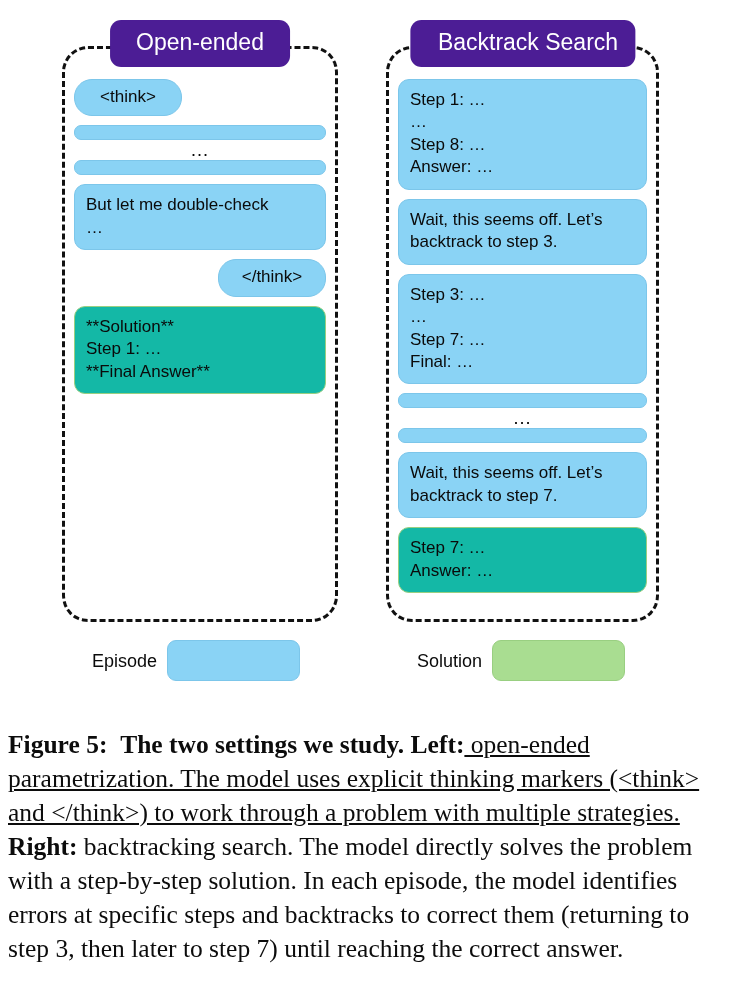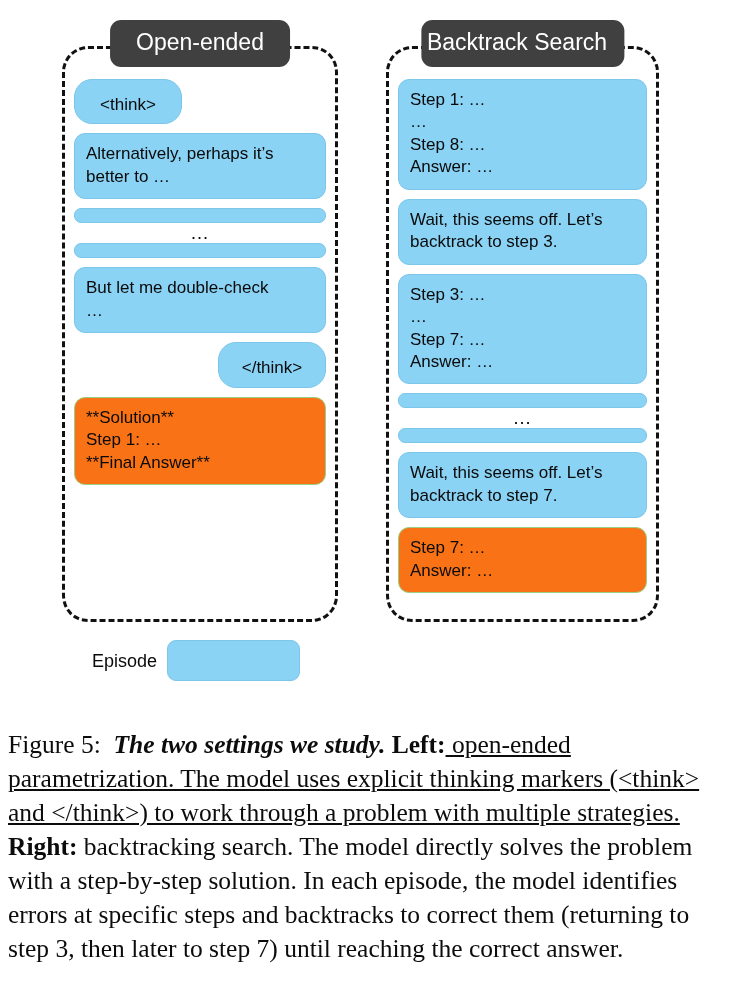--- a/index.html
+++ b/index.html
@@ -33,55 +33,55 @@
     padding: 30px 9px 12px 9px;
   }
   #col-left  { left: 62px;  width: 276px; height: 576px; }
   #col-right { left: 386px; width: 273px; height: 576px; }
 
   .col-title {
     position: absolute;
     top: -29px;
     left: 50%;
     transform: translateX(-50%);
-    background: #404040;
+    background: #4c1d95;
     color: #ffffff;
     border-radius: 11px;
     font-size: 23px;
     line-height: 1;
     padding: 11px 26px 13px 26px;
     white-space: nowrap;
     z-index: 4;
   }
-  #col-right .col-title { padding-left: 6px; padding-right: 17px; text-align: center; }
+  #col-right .col-title { padding-left: 28px; padding-right: 17px; text-align: center; }
 
   .stack {
     position: relative;
     display: flex;
     flex-direction: column;
     gap: 9px;
   }
 
   .bubble {
     background: #8ad3f5;
     border: 1px solid #7cc6ea;
     border-radius: 11px;
     box-sizing: border-box;
     padding: 9px 11px 10px 11px;
     font-size: 17px;
     line-height: 1.32;
     color: #0a0a0a;
     white-space: pre-line;
   }
   .bubble.green {
-    background: #f97316;
+    background: #14b8a6;
     border-color: #99cf81;
   }
   .bubble.tag {
-    padding: 14px 14px 7px 14px;
+    padding: 6px 14px 7px 14px;
     align-self: flex-start;
     min-width: 108px;
     text-align: center;
     border-radius: 18px;
   }
   .bubble.tag.right { align-self: flex-end; margin-left: 21px; }
 
   
   .ellipsis-group {
     display: flex;
@@ -144,40 +144,38 @@
     position: absolute;
     left: 8px;
     top: 702px;
     width: 726px;
     font-family: "Liberation Serif", serif;
     font-size: 25.5px;
     line-height: 1.34;
     color: #0c0c0c;
     text-align: left;
   }
-  #caption .fig-label { font-weight: normal; }
-  #caption .fig-emph  { font-weight: bold; font-style: italic; }
+  #caption .fig-label { font-weight: bold; }
+  #caption .fig-emph  { font-weight: bold; }
   #caption .side      { font-weight: bold; }
   #caption .mono-ish  { font-family: "Liberation Serif", serif; text-decoration: underline; }
 </style>
 </head>
 <body>
 
 <div id="figure">
 
   <div class="column" id="col-left">
     <div class="col-title">Open-ended</div>
     <div class="stack">
 
       <div class="bubble tag">&lt;think&gt;</div>
 
 
 
-      <div class="bubble">Alternatively, perhaps it’s
-better to …</div>
 
       <div class="ellipsis-group">
         <div class="thin-bar"></div>
         <div class="ellipsis-dots">…</div>
         <div class="thin-bar"></div>
       </div>
 
       <div class="bubble">But let me double-check
 …</div>
 
@@ -197,37 +195,41 @@
 …
 Step 8: …
 Answer: …</div>
 
       <div class="bubble">Wait, this seems off. Let’s
 backtrack to step 3.</div>
 
       <div class="bubble">Step 3: …
 …
 Step 7: …
-Answer: …</div>
+Final: …</div>
 
       <div class="ellipsis-group">
         <div class="thin-bar"></div>
         <div class="ellipsis-dots">…</div>
         <div class="thin-bar"></div>
       </div>
 
       <div class="bubble">Wait, this seems off. Let’s
 backtrack to step 7.</div>
 
       <div class="bubble green">Step 7: …
 Answer: …</div>
     </div>
   </div>
 
   <div id="legend">
     <div class="legend-entry" id="legend-episode">
       <span class="legend-label">Episode</span>
       <span class="legend-swatch"></span>
     </div>
+    <div class="legend-entry" id="legend-solution">
+      <span class="legend-label">Solution</span>
+      <span class="legend-swatch green"></span>
+    </div>
   </div>
 </div>
 
 <p id="caption"><span class="fig-label">Figure 5:</span><span>&nbsp; </span><span class="fig-emph">The two settings we study.</span><span> </span><span class="side">Left:</span><span class="mono-ish"> open-ended parametrization. The model uses explicit thinking markers (&lt;think&gt; and &lt;/think&gt;) to work through a problem with multiple strategies. </span><span class="side">Right:</span><span> backtracking search. The model directly solves the problem with a step-by-step solution. In each episode, the model identifies errors at specific steps and backtracks to correct them (returning to step 3, then later to step 7) until reaching the correct answer.</span></p>
 
 </body></html>

